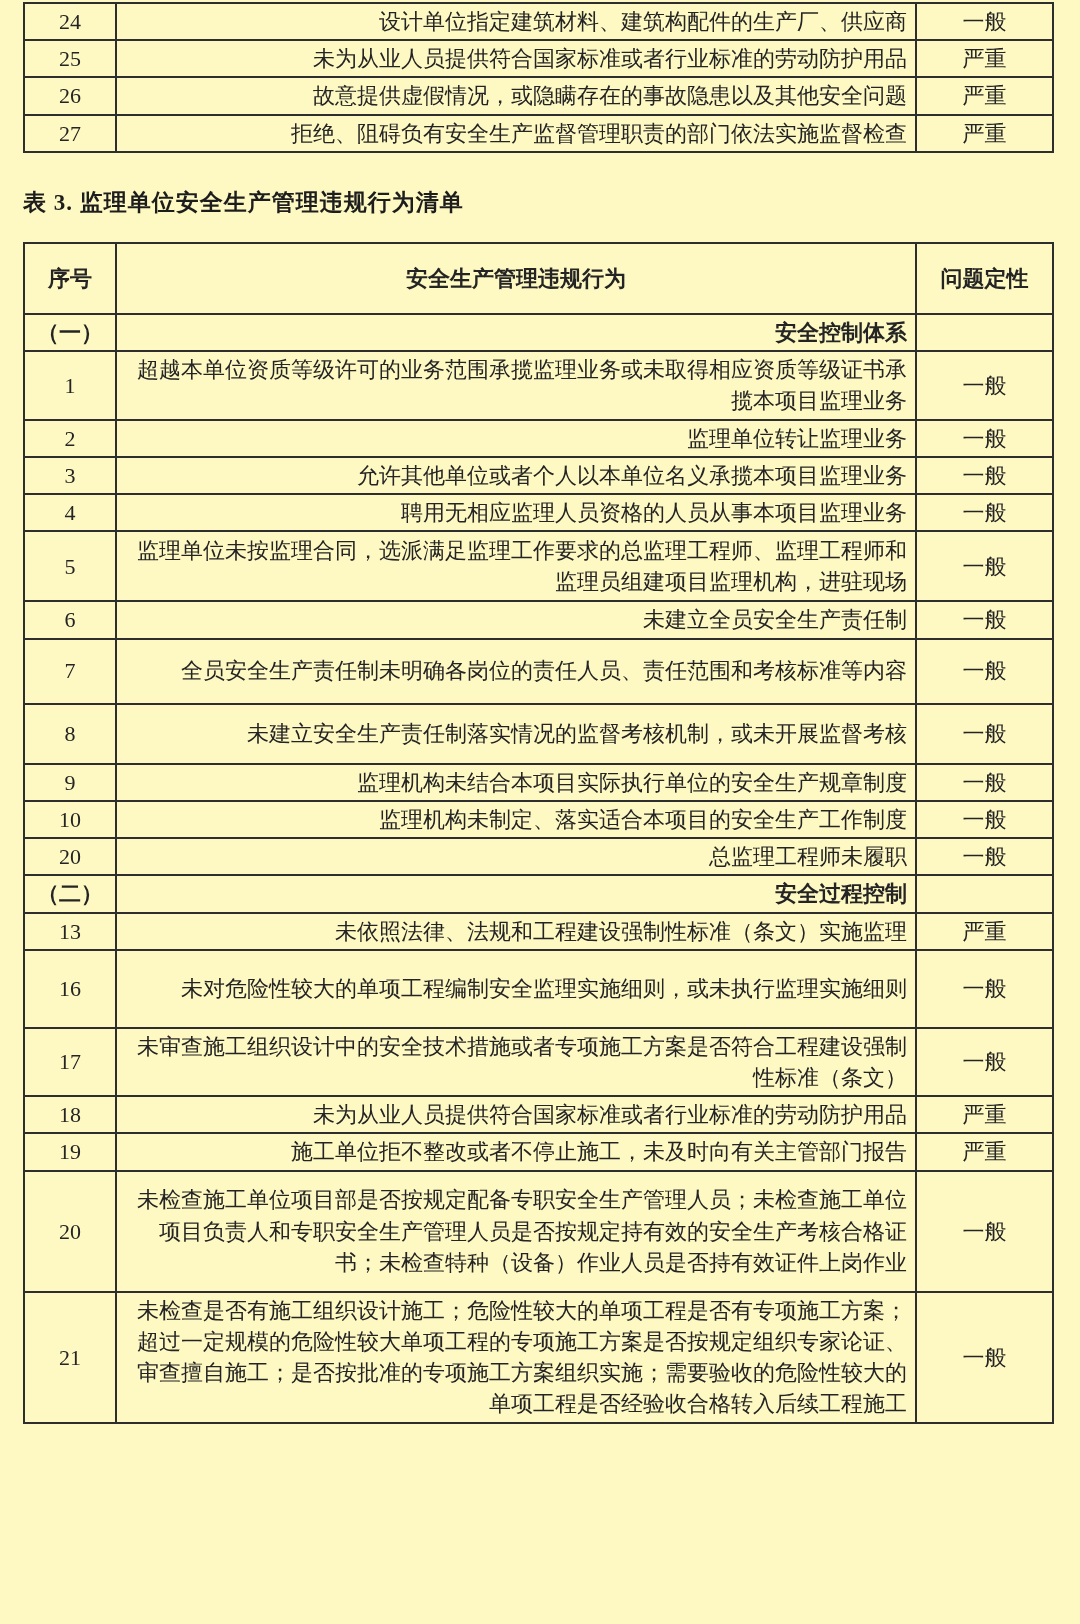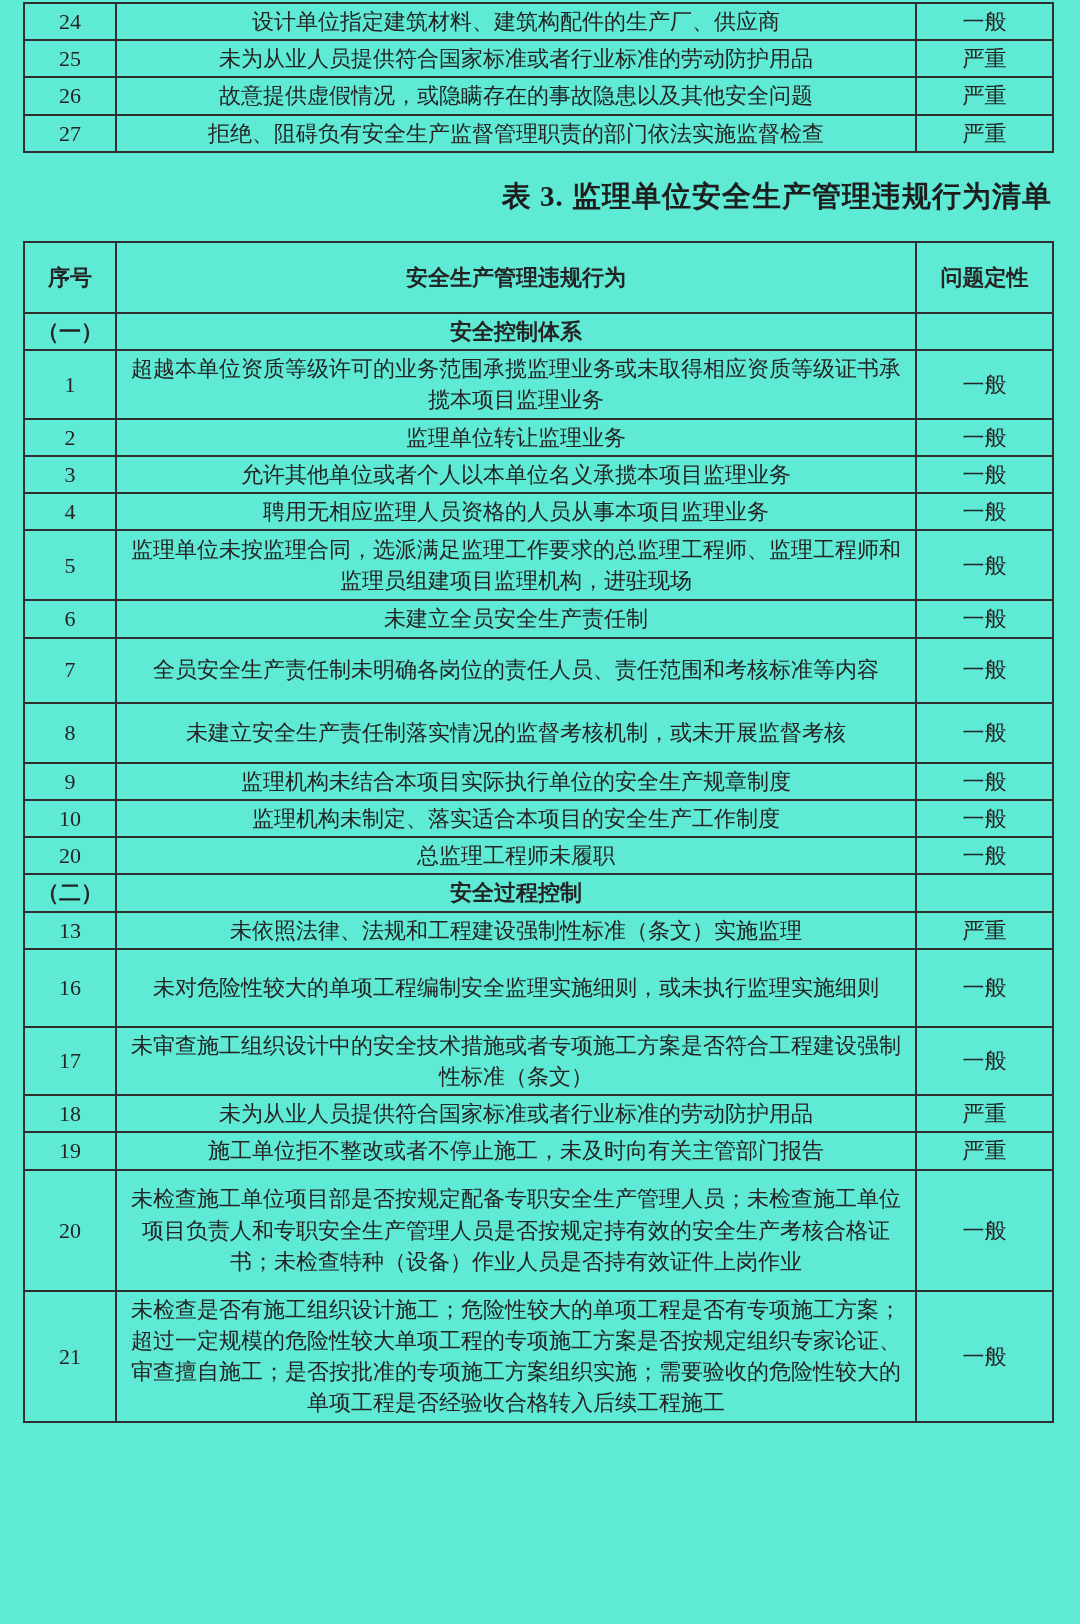--- a/index.html
+++ b/index.html
@@ -1,42 +1,42 @@
 <!DOCTYPE html>
 <html><head>
 <meta charset="utf-8">
 <style>
   html,body{margin:0;padding:0;background:#ffffff;}
   .page{
     position:relative;width:1080px;height:1624px;overflow:hidden;
-    background:#5eead4;color:#242424;
+    background:#fef9c3;color:#242424;
     font-family:"Liberation Serif","DejaVu Serif",serif;
   }
   table.tbl{
     border-collapse:collapse;table-layout:fixed;
     width:1029px;margin-left:23px;
   }
   table.tbl td,table.tbl th{
     border:2px solid #2e2e2e;
     padding:2px 8px;
     font-size:22px;line-height:1.42;
     vertical-align:middle;overflow:hidden;
     word-break:break-all;
   }
   col.c-no{width:92px;}
   col.c-beh{width:800px;}
   col.c-sev{width:137px;}
   td.no,td.sev,th{text-align:center;padding-left:2px;padding-right:2px;}
-  td.beh{text-align:center;}
+  td.beh{text-align:right;}
   thead th{font-weight:bold;font-size:24px;height:65px;}
   tr.section td{font-weight:bold;}
   .tbl-cont{margin-top:2px;}
   .title{
-    width:1029px;margin:24px 0 24px 23px;
-    text-align:right;font-size:29px;font-weight:bold;
+    width:1029px;margin:34px 0 24px 23px;
+    text-align:left;font-size:23px;font-weight:bold;
     letter-spacing:1px;color:#1d1d1d;
   }
 </style>
 </head>
 <body>
 
 <div class="page">
 
   <table class="tbl tbl-cont">
     <colgroup>

